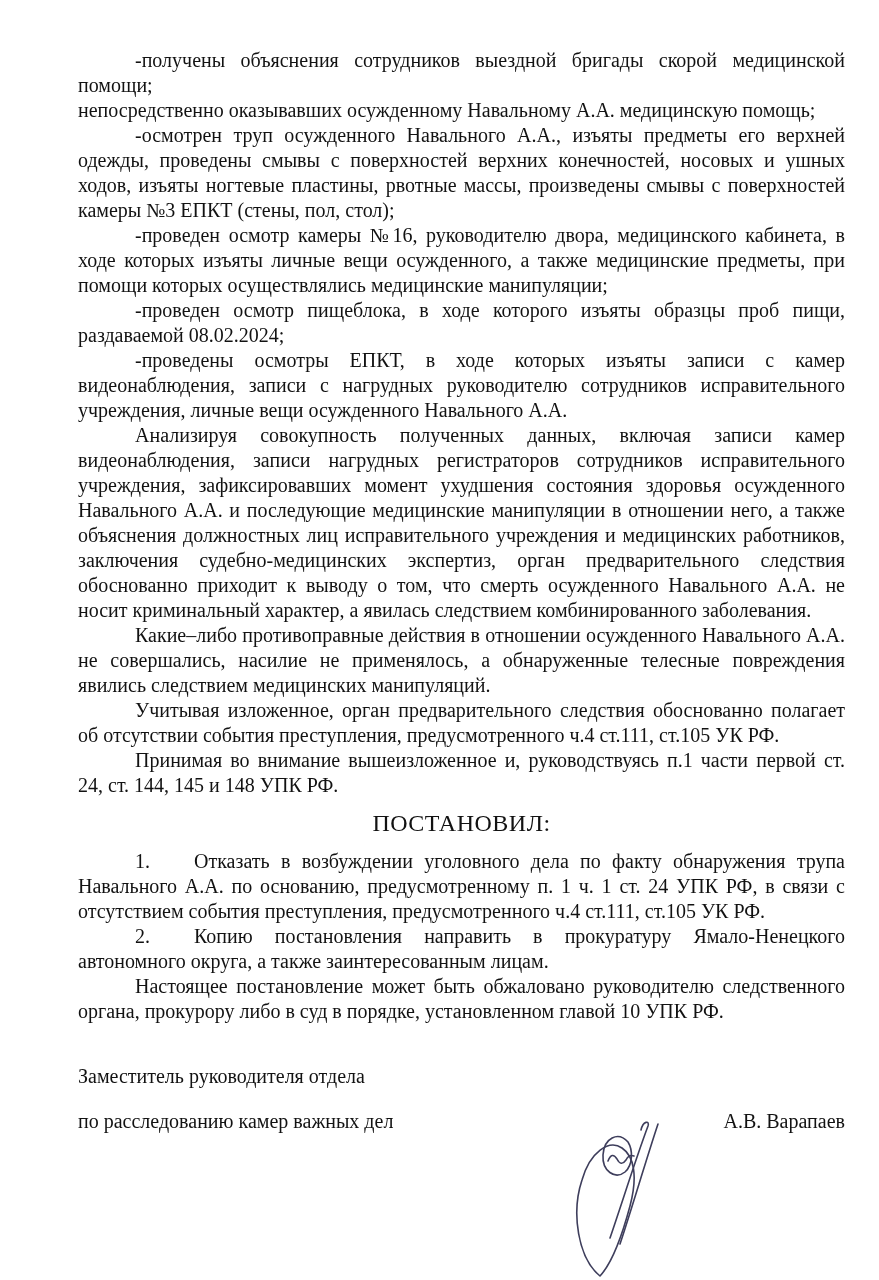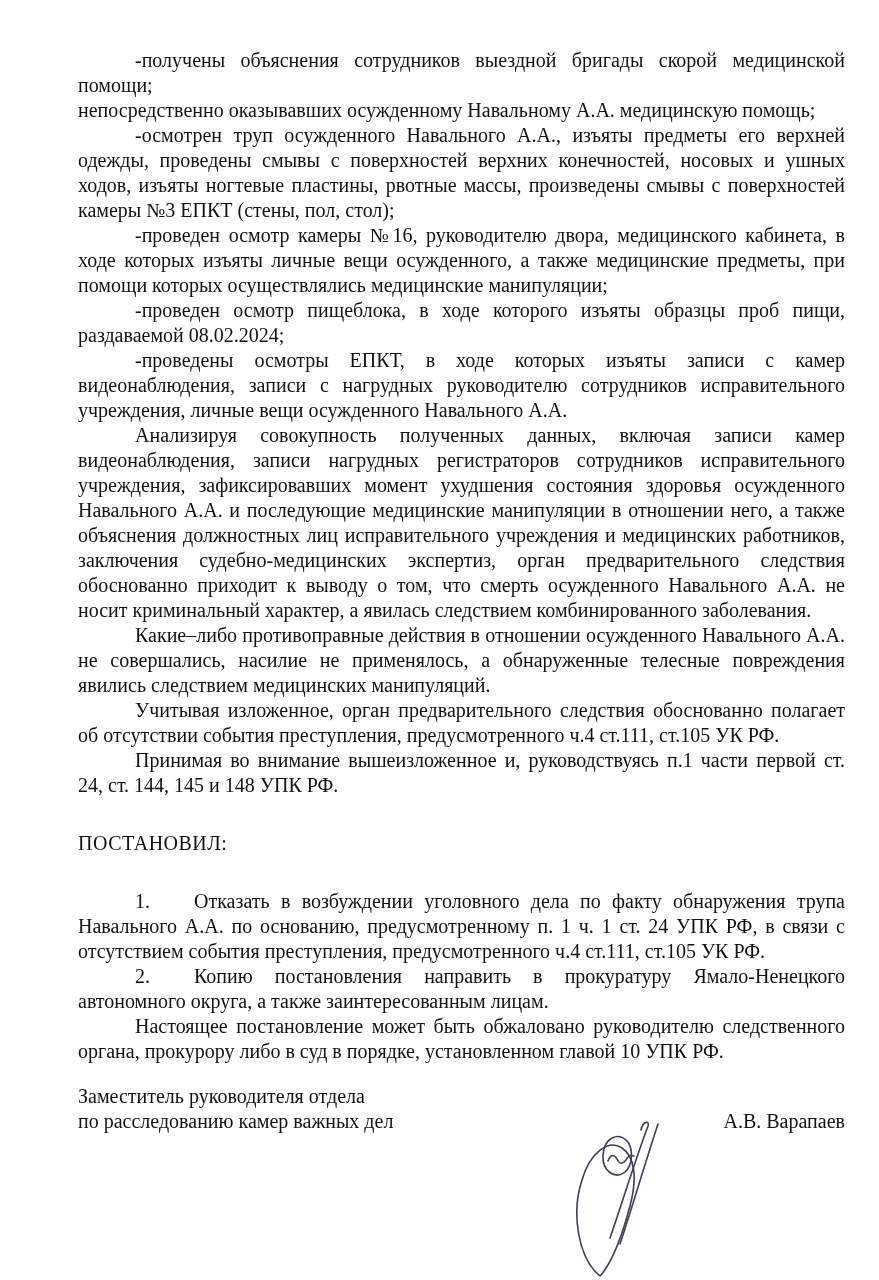--- a/index.html
+++ b/index.html
@@ -26,40 +26,41 @@
     text-align: justify;
   }
   p.para {
     margin: 0;
     text-indent: 57px;
   }
   p.para.no-indent {
     text-indent: 0;
   }
   .heading {
-    margin: 33px 0;
-    font-size: 20px;
+    margin: 13px 0;
+    font-size: 24px;
     font-weight: normal;
-    text-align: left;
+    text-align: center;
     text-indent: 0;
     letter-spacing: 0.5px;
   }
   .res-gap {
     display: inline-block;
     width: 44px;
   }
   .sig-row {
     display: flex;
     justify-content: space-between;
     align-items: flex-end;
     margin-top: 20px;
     text-align: left;
   }
   .sig-left div {
     line-height: 25px;
+    margin-top: 20px;
   }
   .sig-name {
     white-space: nowrap;
     line-height: 25px;
   }
   .signature {
     position: absolute;
     left: 570px;
     top: 1118px;
     width: 105px;

